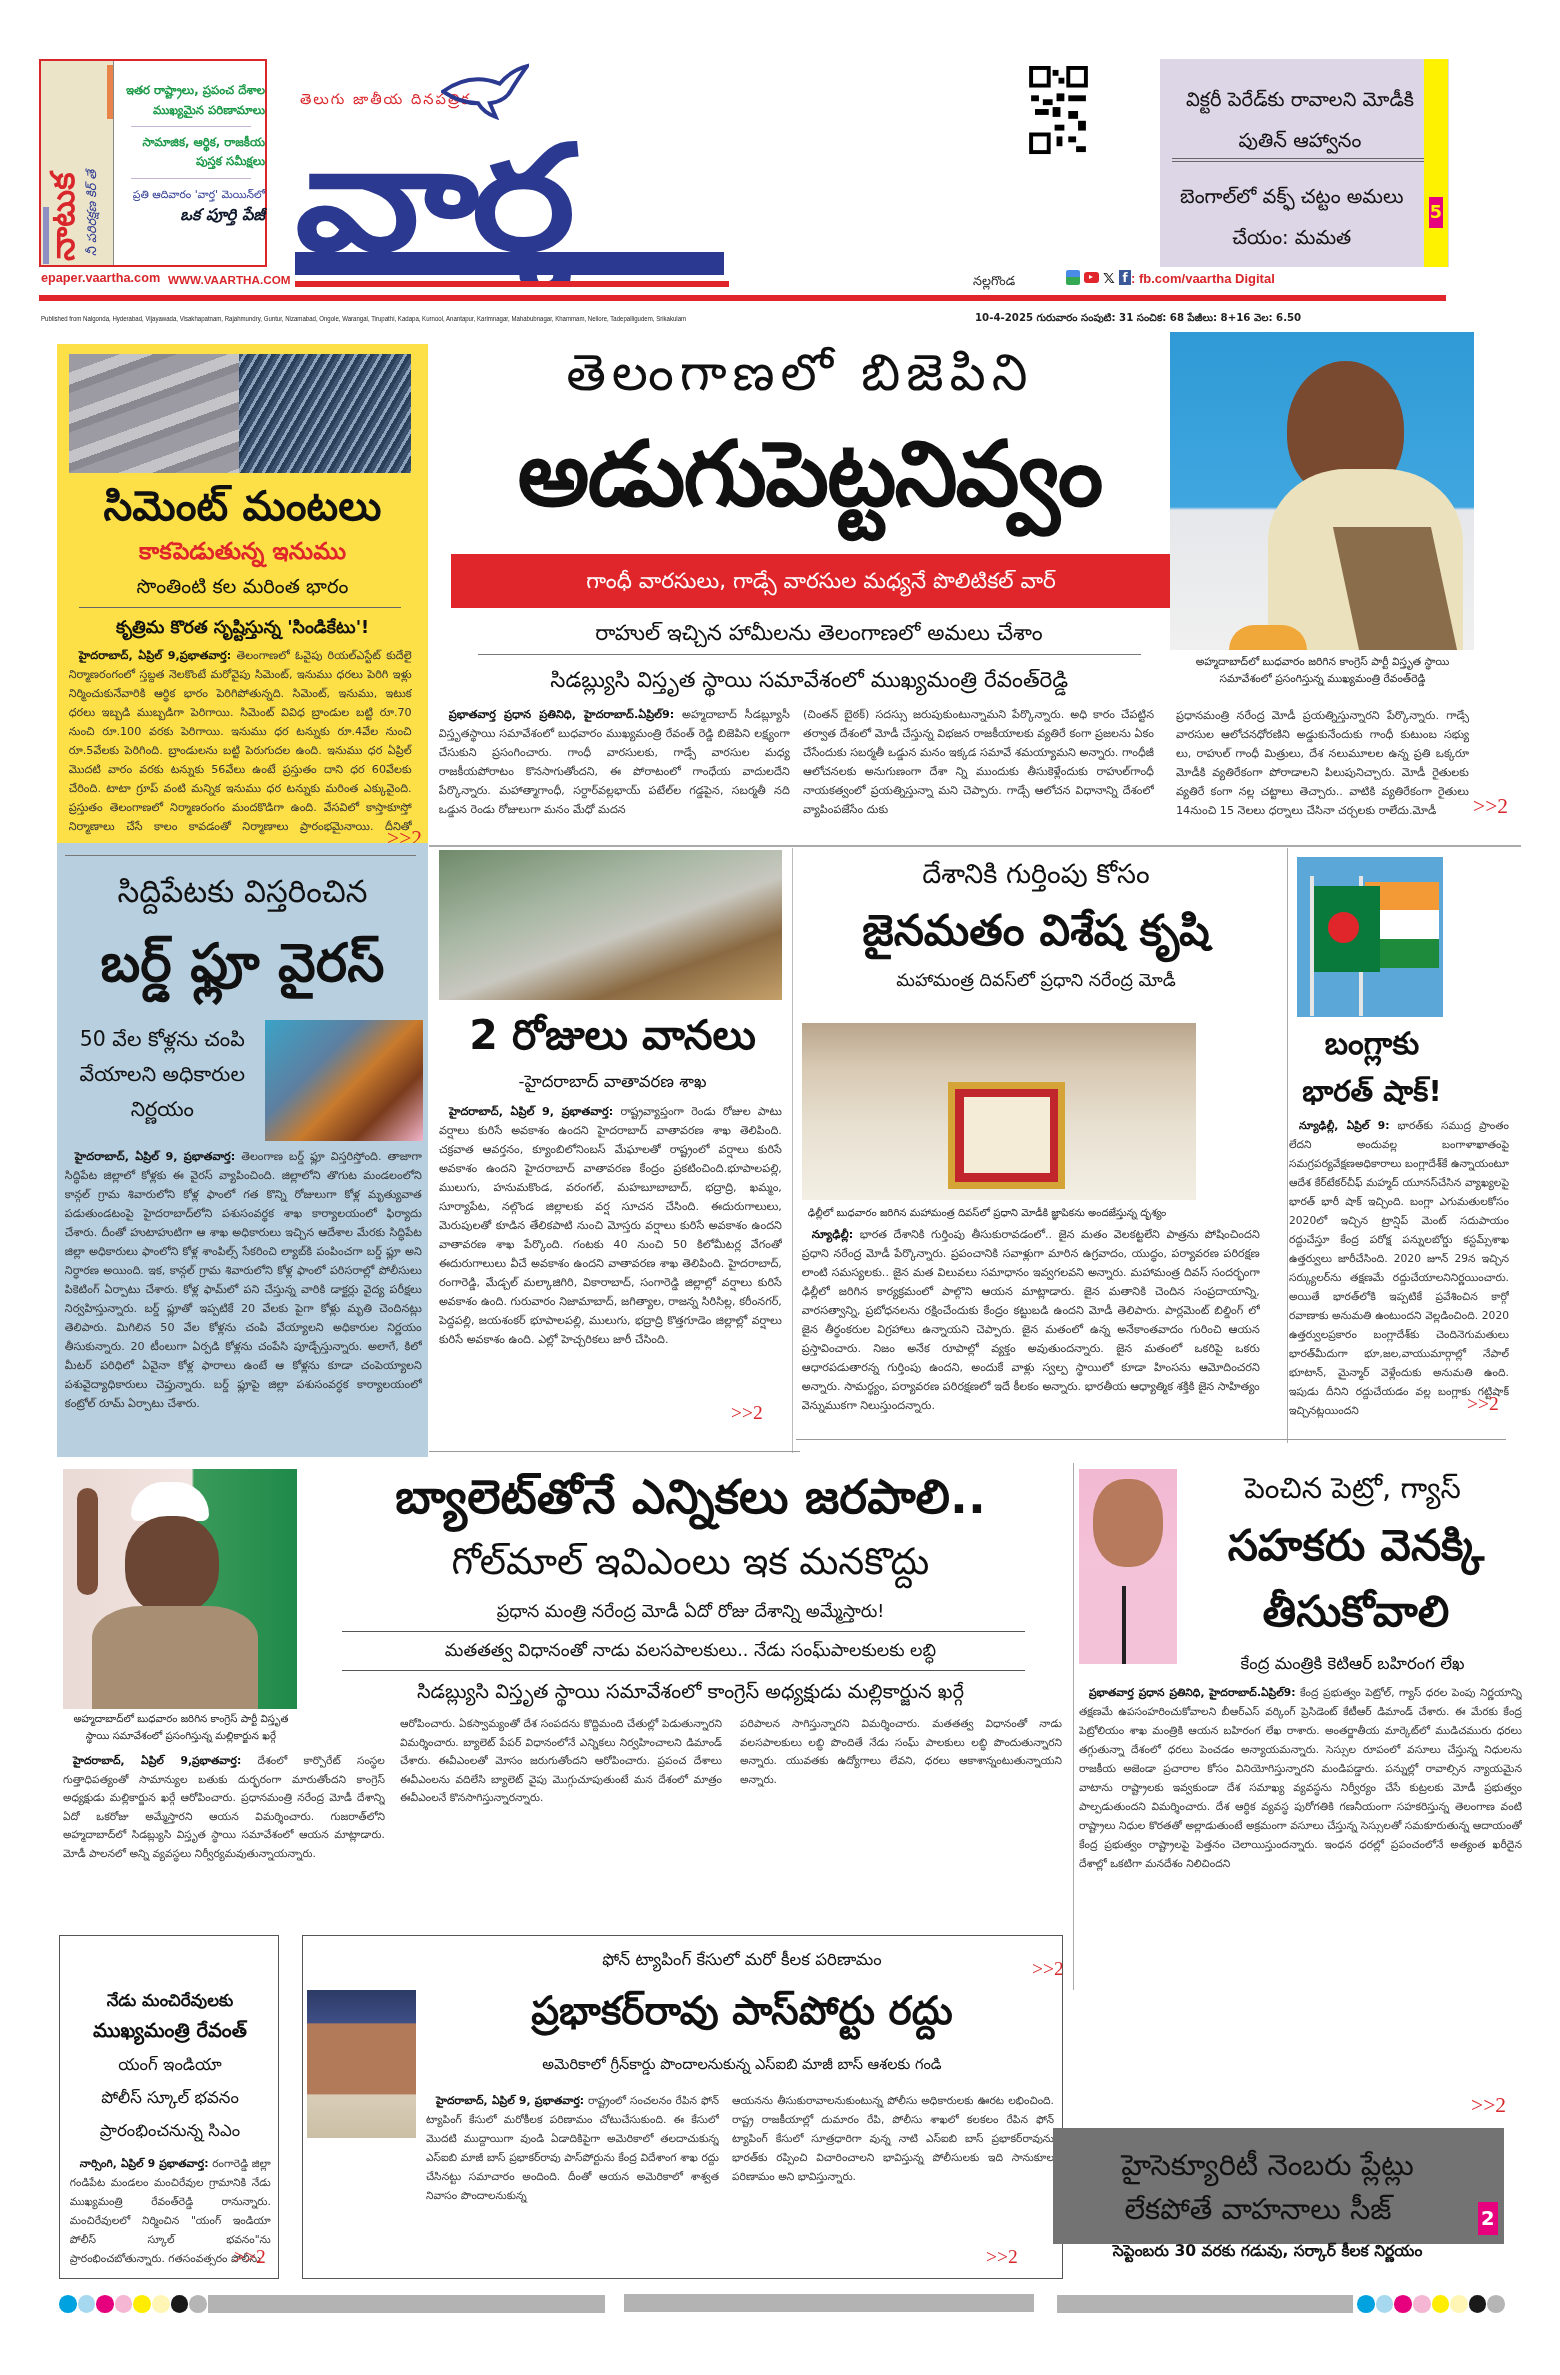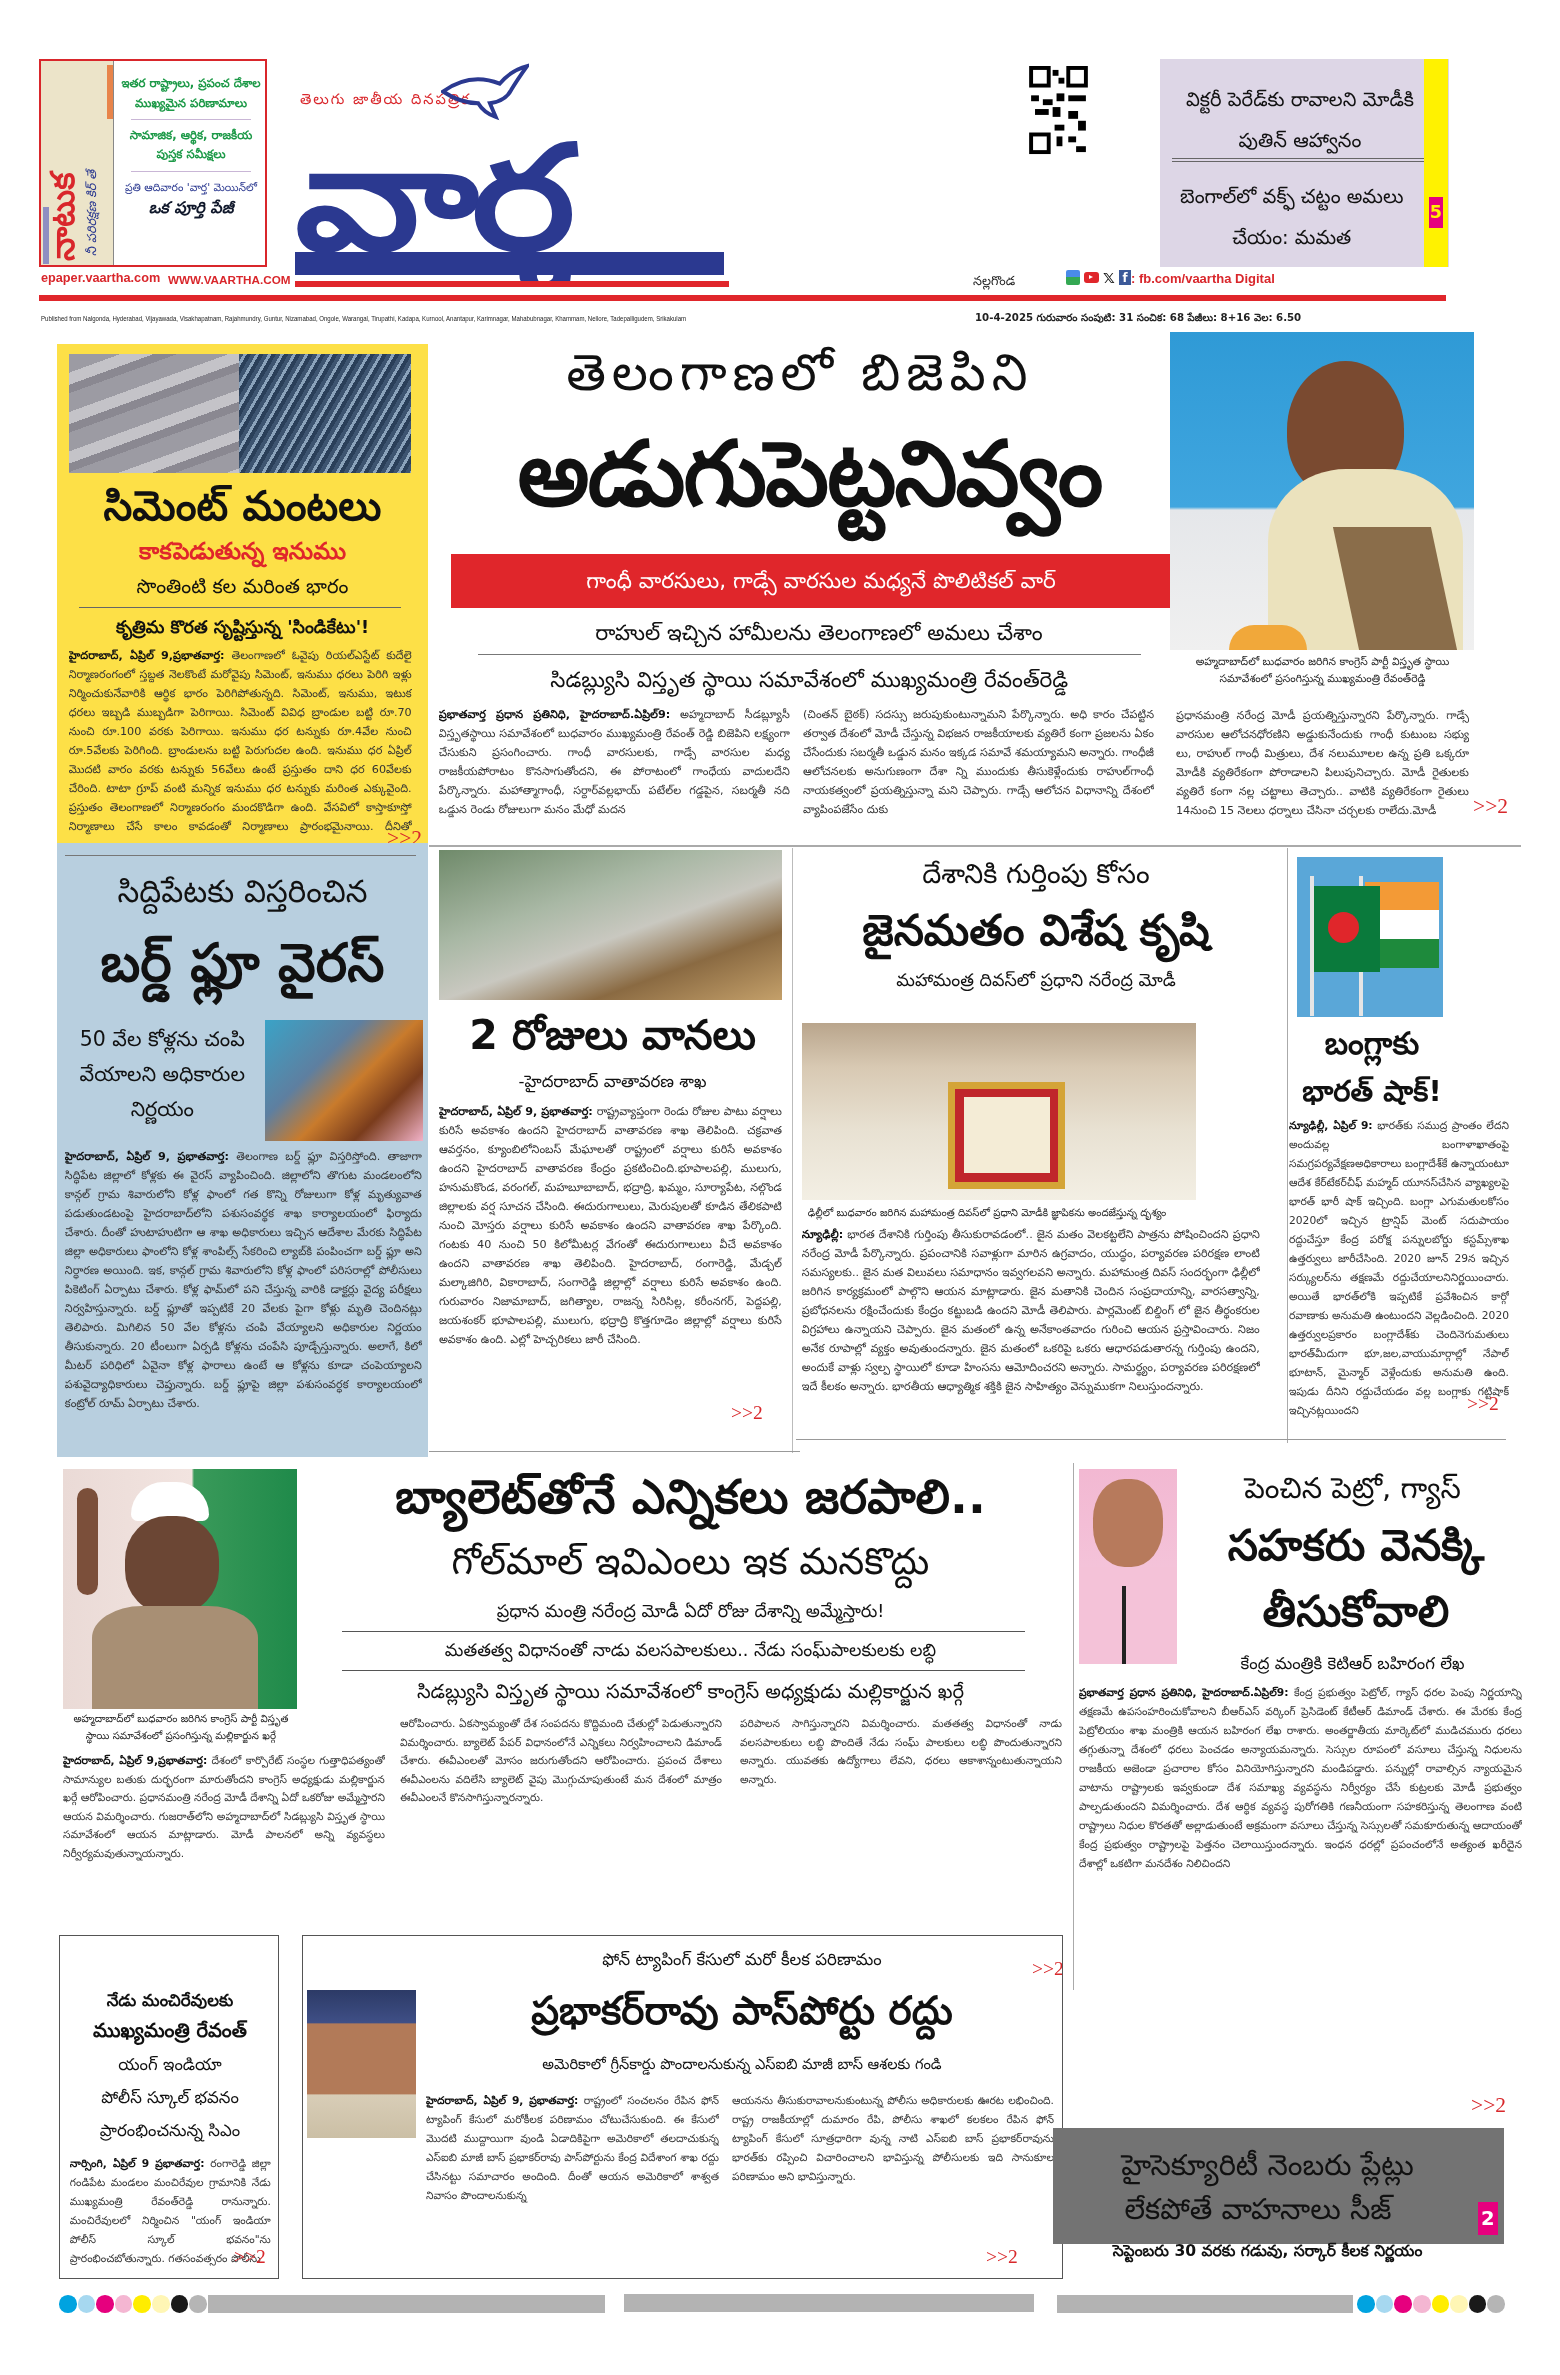--- a/index.html
+++ b/index.html
@@ -1,41 +1,41 @@
 <!DOCTYPE html>
 <html><head>
 <meta charset="utf-8">
 <style>
   * { box-sizing: border-box; margin: 0; padding: 0; }
   html, body { width: 1560px; height: 2376px; background: #fff; overflow: hidden; }
   body { font-family: "DejaVu Sans", sans-serif; color: #111; position: relative; }
   .abs { position: absolute; }
   .t-lib { font-family: "Liberation Sans", sans-serif; }
   .body-text { font-size: 12.2px; line-height: 19.5px; color: #333; text-align: justify; overflow: hidden; }
-  .body-text b { color: #111; }
+  .body-text b { color: #111; margin-left: 10px; }
   .more { color: #d8282b; font-family: "Liberation Serif", serif; font-size: 27px; position: absolute; }
   .photo { position: absolute; overflow: hidden; }
   .hr { position: absolute; height: 2px; background: #999; }
   .vr { position: absolute; width: 2px; background: #aaa; }
   .center { text-align: center; }
   .dot { display: inline-block; width: 17.6px; height: 17.6px; border-radius: 50%; margin-right: 1px; }
 </style>
 </head>
 <body>
 
 <div class="abs" style="left:0;top:0;width:1560px;height:322px;">
 
   <div class="abs" style="left:39px;top:59px;width:228px;height:208px;border:2px solid #d9262b;background:#fff;">
     <div class="abs" style="left:0;top:0;width:73px;height:204px;background:#ece4c9;border-right:1px solid #888;">
       <div class="abs" style="left:2px;top:68px;width:195px;transform:rotate(-90deg);transform-origin:0 0;top:200px;font-size:33px;font-weight:bold;color:#d9262b;white-space:nowrap;">నాటుక</div>
       <div class="abs" style="left:43px;top:195px;transform:rotate(-90deg);transform-origin:0 0;font-size:12.7px;color:#2b3990;font-style:italic;white-space:nowrap;">నీ పరిరక్షణ కిర్ తే</div>
       <div class="abs" style="left:66px;top:3.9px;width:5.9px;height:54px;background:#e8844a;"></div>
       <div class="abs" style="left:2px;top:146px;width:5.9px;height:57px;background:#8e8fc2;"></div>
     </div>
-    <div class="abs center" style="left:76px;top:13px;width:148px;">
+    <div class="abs center" style="left:76px;top:20px;width:148px;text-align:right;">
       <div style="font-size:11.7px;color:#1d9a48;font-weight:bold;line-height:19.5px;">ఇతర రాష్ట్రాలు, ప్రపంచ దేశాల</div>
       <div style="font-size:11.7px;color:#1d9a48;font-weight:bold;line-height:19.5px;">ముఖ్యమైన పరిణామాలు</div>
       <div style="height:1px;background:#c9b6d6;margin:5.9px 13.7px;"></div>
       <div style="font-size:11.7px;color:#1d9a48;font-weight:bold;line-height:19.5px;">సామాజిక, ఆర్థిక, రాజకీయ</div>
       <div style="font-size:11.7px;color:#1d9a48;font-weight:bold;line-height:19.5px;">పుస్తక సమీక్షలు</div>
       <div style="height:1px;background:#c9b6d6;margin:5.9px 13.7px;"></div>
       <div style="font-size:10.7px;color:#2b3990;line-height:19.5px;">ప్రతి ఆదివారం 'వార్త' మెయిన్‌లో</div>
       <div style="font-size:16px;color:#0f172a;font-weight:bold;font-style:italic;line-height:21.5px;">ఒక పూర్తి పేజీ</div>
     </div>
   </div>

